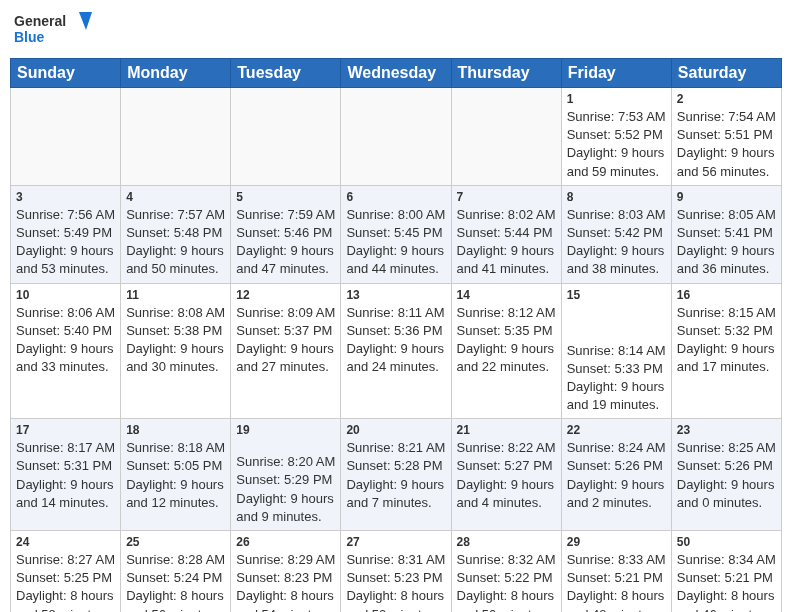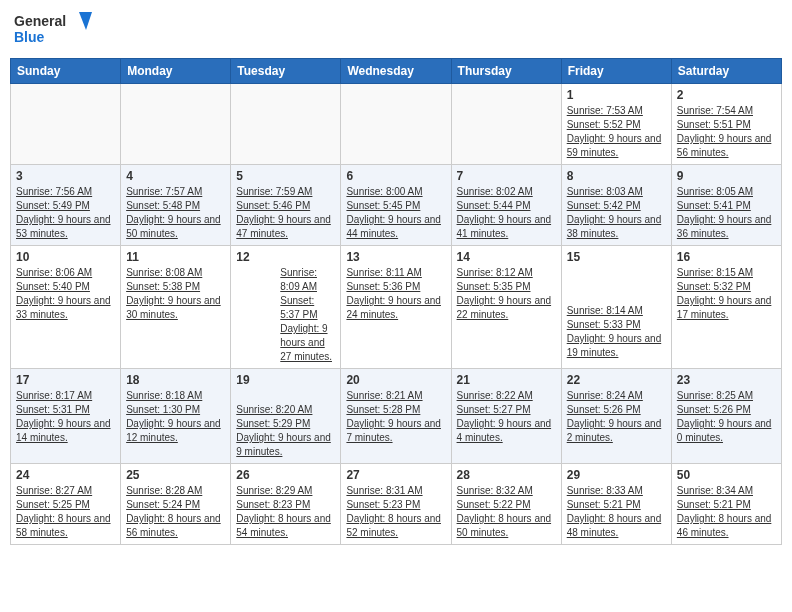--- a/index.html
+++ b/index.html
@@ -40,21 +40,21 @@
       color: #555;
     }
     .calendar {
       width: 100%;
       border-collapse: collapse;
       border: 1px solid #ccc;
     }
     .calendar th {
       background-color: #2a6ebb;
       color: #fff;
-      font-size: 12px;
+      font-size: 16px;
       font-weight: bold;
       padding: 5px 6px;
       text-align: left;
       border: 1px solid #1f5a9e;
     }
     .calendar td {
       vertical-align: top;
       padding: 4px 5px;
       border: 1px solid #ccc;
       font-size: 10px;
@@ -69,24 +69,23 @@
     .calendar tr:nth-child(even) td:not(.empty) {
       background: #f0f4fa;
     }
     .day-number {
       font-size: 12px;
       font-weight: bold;
       display: block;
       margin-bottom: 2px;
     }
     .day-info {
-      font-size: 10px;
+      font-size: 13px;
       line-height: 1.4;
       color: #333;
-      text-decoration: underline;
     }
   </style>
 </head>
 <body>
 
 <div class="header">
   <div class="logo">
     <svg class="logo-icon" viewBox="0 0 80 40" style="width: 80px; height: 40px;">
         <text x="0" y="16" font-size="14" font-weight="bold" fill="#333">General</text>
         <text x="0" y="32" font-size="14" font-weight="bold" fill="#1a73d4">Blue</text>
@@ -183,21 +182,21 @@
 Daylight: 9 hours and 33 minutes.</div>
         </td>
         <td>
           <span class="day-number">11</span>
           <div class="day-info" style="white-space: pre-line;">Sunrise: 8:08 AM
 Sunset: 5:38 PM
 Daylight: 9 hours and 30 minutes.</div>
         </td>
         <td>
           <span class="day-number">12</span>
-          <div class="day-info" style="white-space: pre-line; margin-left: 44px;">Sunrise: 8:09 AM
+          <div class="day-info" style="white-space: pre-line;">Sunrise: 8:09 AM
 Sunset: 5:37 PM
 Daylight: 9 hours and 27 minutes.</div>
         </td>
         <td>
           <span class="day-number">13</span>
           <div class="day-info" style="white-space: pre-line;">Sunrise: 8:11 AM
 Sunset: 5:36 PM
 Daylight: 9 hours and 24 minutes.</div>
         </td>
         <td>
@@ -222,21 +221,21 @@
       <tr>
         <td>
           <span class="day-number">17</span>
           <div class="day-info" style="white-space: pre-line;">Sunrise: 8:17 AM
 Sunset: 5:31 PM
 Daylight: 9 hours and 14 minutes.</div>
         </td>
         <td>
           <span class="day-number">18</span>
           <div class="day-info" style="white-space: pre-line;">Sunrise: 8:18 AM
-Sunset: 1:30 PM
+Sunset: 5:05 PM
 Daylight: 9 hours and 12 minutes.</div>
         </td>
         <td>
           <span class="day-number">19</span>
           <div class="day-info" style="white-space: pre-line; margin-top: 16px;">Sunrise: 8:20 AM
 Sunset: 5:29 PM
 Daylight: 9 hours and 9 minutes.</div>
         </td>
         <td>
           <span class="day-number">20</span>

